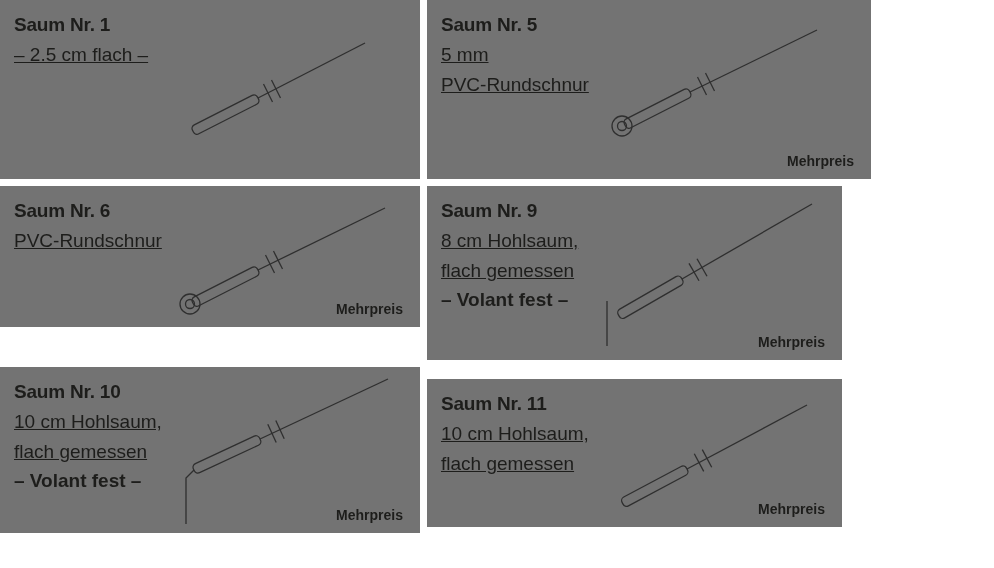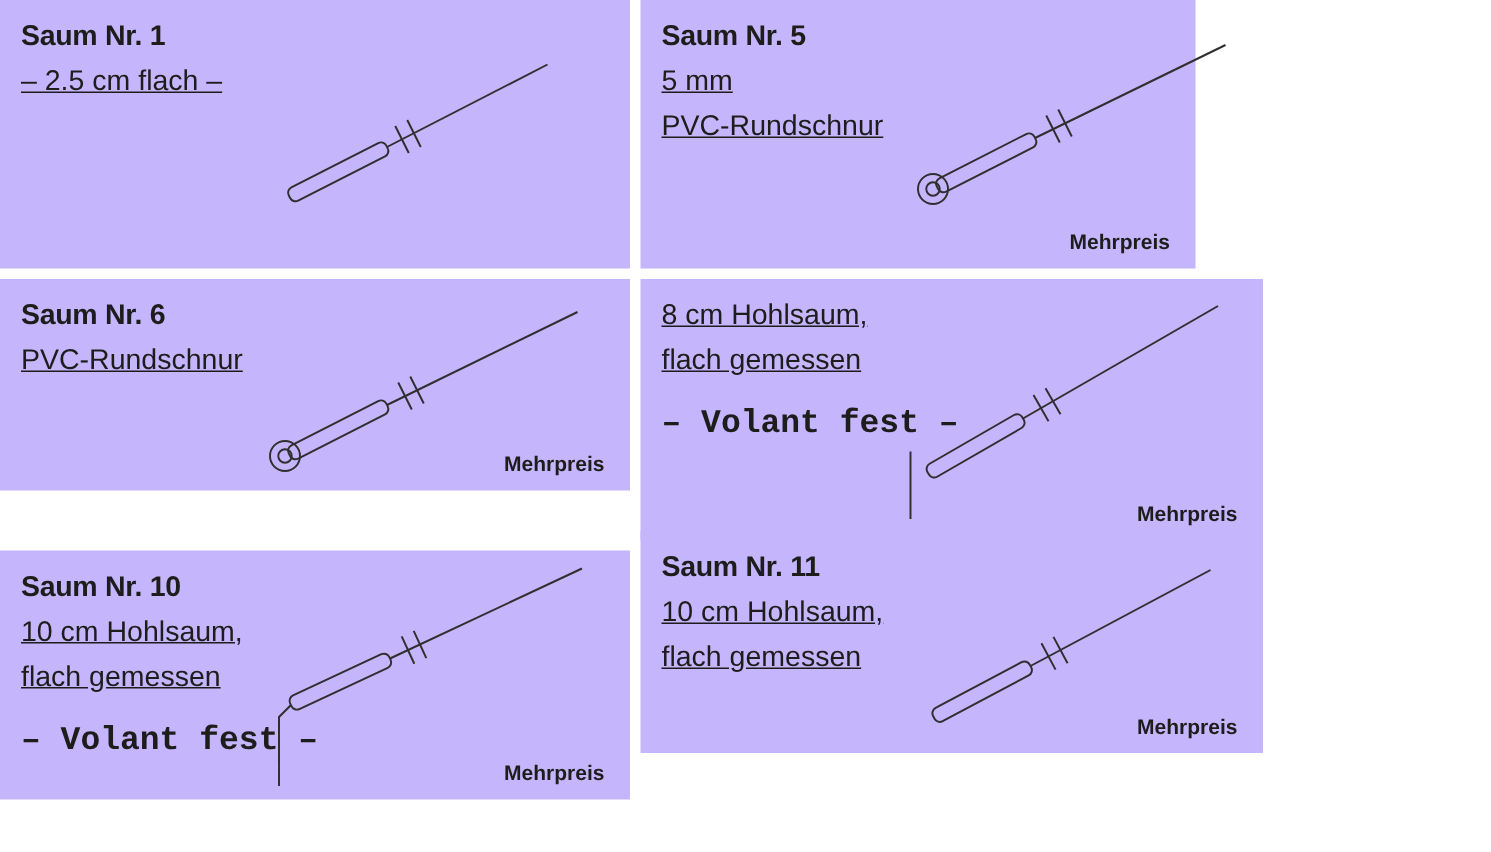--- a/index.html
+++ b/index.html
@@ -6,21 +6,21 @@
   html,body { width:994px; height:568px; }
   body {
     background:#ffffff;
     font-family:"Liberation Sans", sans-serif;
     color:#1d1d1b;
     position:relative;
     overflow:hidden;
   }
   .cell {
     position:absolute;
-    background:#c4b5fd;
+    background:#737373;
   }
   .text-block {
     position:absolute;
     top:10px;
     left:14px;
     max-width:200px;
   }
   .cell-title {
     font-size:19px;
     font-weight:700;
@@ -29,26 +29,24 @@
     white-space:nowrap;
   }
   .cell-line {
     font-size:19px;
     font-weight:400;
     line-height:30px;
     white-space:nowrap;
     text-decoration:underline;
   }
   .cell-note {
-    font-size:22px;
+    font-size:19px;
     font-weight:700;
     line-height:28px;
-    margin-top:13px;
     white-space:nowrap;
-    font-family:Liberation Mono, monospace;
   }
   .surcharge {
     position:absolute;
     right:17px;
     bottom:10px;
     font-size:14px;
     font-weight:700;
     white-space:nowrap;
   }
   .drawing { position:absolute; }
@@ -70,21 +68,21 @@
         <line x1="68" y1="70" x2="175" y2="15"></line>
         <rect x="-5" y="65" width="73" height="10" rx="4" transform="rotate(-27 68 70)"></rect>
         <line x1="73.5" y1="56" x2="82.5" y2="74"></line>
         <line x1="81.5" y1="52" x2="90.5" y2="70"></line>
       </g>
     </svg>
   </div>
   <div class="surcharge"></div>
 </section>
 
-<section class="cell" style="left:427px;top:0;width:370px;height:179px">
+<section class="cell" style="left:427px;top:0;width:444px;height:179px">
   <div class="text-block">
     <div class="cell-title">Saum Nr. 5</div>
     <div class="cell-line">5 mm</div>
     <div class="cell-line">PVC-Rundschnur</div>
     <div class="cell-note"></div>
   </div>
   <div class="drawing" style="left:180px;top:18px">
     <svg width="220" height="130" viewBox="0 0 220 130">
       <g fill="none" stroke="#2f2f2f" stroke-width="1.3">
         <circle cx="15" cy="108" r="10"></circle>
@@ -115,20 +113,21 @@
         <line x1="90.5" y1="59" x2="99.5" y2="77"></line>
         <line x1="98.5" y1="55" x2="107.5" y2="73"></line>
       </g>
     </svg>
   </div>
   <div class="surcharge">Mehrpreis</div>
 </section>
 
 <section class="cell" style="left:427px;top:186px;width:415px;height:174px">
   <div class="text-block">
+    <div class="cell-title">Saum Nr. 9</div>
     <div class="cell-line">8 cm Hohlsaum,</div>
     <div class="cell-line">flach gemessen</div>
     <div class="cell-note">– Volant fest –</div>
   </div>
   <div class="drawing" style="left:170px;top:0">
     <svg width="225" height="170" viewBox="0 0 225 170">
       <g fill="none" stroke="#2f2f2f" stroke-width="1.3">
         <line x1="10" y1="115" x2="10" y2="160"></line>
         <rect x="12" y="88" width="73" height="10" rx="4" transform="rotate(-30 85 93)"></rect>
         <line x1="85" y1="93" x2="215" y2="18"></line>
@@ -154,21 +153,21 @@
         <rect x="17" y="62" width="73" height="10" rx="4" transform="rotate(-25 90 67)"></rect>
         <line x1="90" y1="67" x2="218" y2="7"></line>
         <line x1="97.8" y1="52.3" x2="106.2" y2="70.5"></line>
         <line x1="105.8" y1="48.6" x2="114.2" y2="66.8"></line>
       </g>
     </svg>
   </div>
   <div class="surcharge">Mehrpreis</div>
 </section>
 
-<section class="cell" style="left:427px;top:354px;width:415px;height:148px">
+<section class="cell" style="left:427px;top:379px;width:415px;height:148px">
   <div class="text-block">
     <div class="cell-title">Saum Nr. 11</div>
     <div class="cell-line">10 cm Hohlsaum,</div>
     <div class="cell-line">flach gemessen</div>
     <div class="cell-note"></div>
   </div>
   <div class="drawing" style="left:175px;top:10px">
     <svg width="220" height="125" viewBox="0 0 220 125">
       <g fill="none" stroke="#2f2f2f" stroke-width="1.3">
         <rect x="12" y="75" width="73" height="10" rx="4" transform="rotate(-28 85 80)"></rect>

